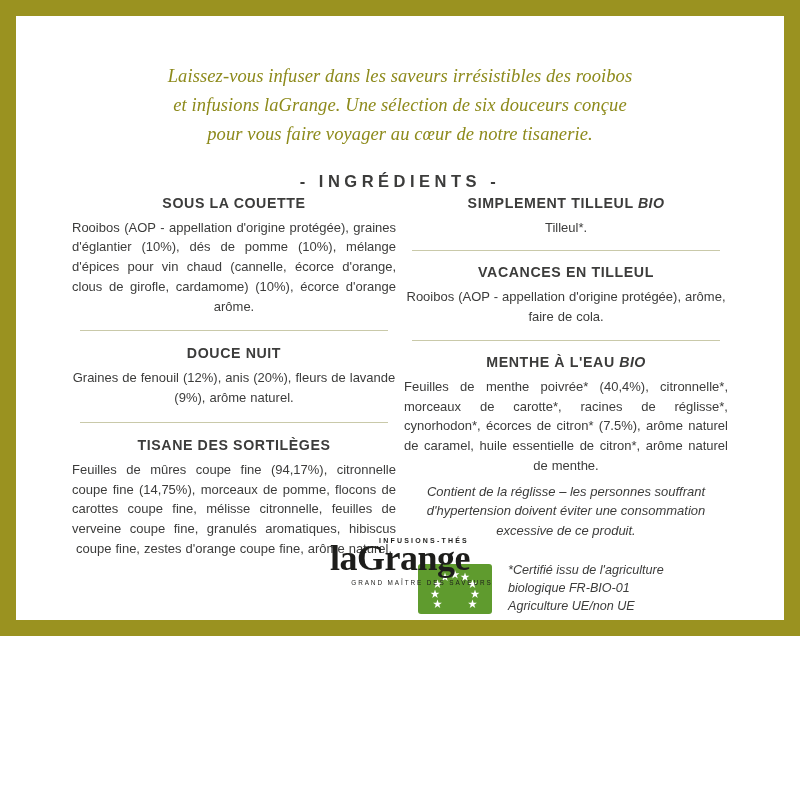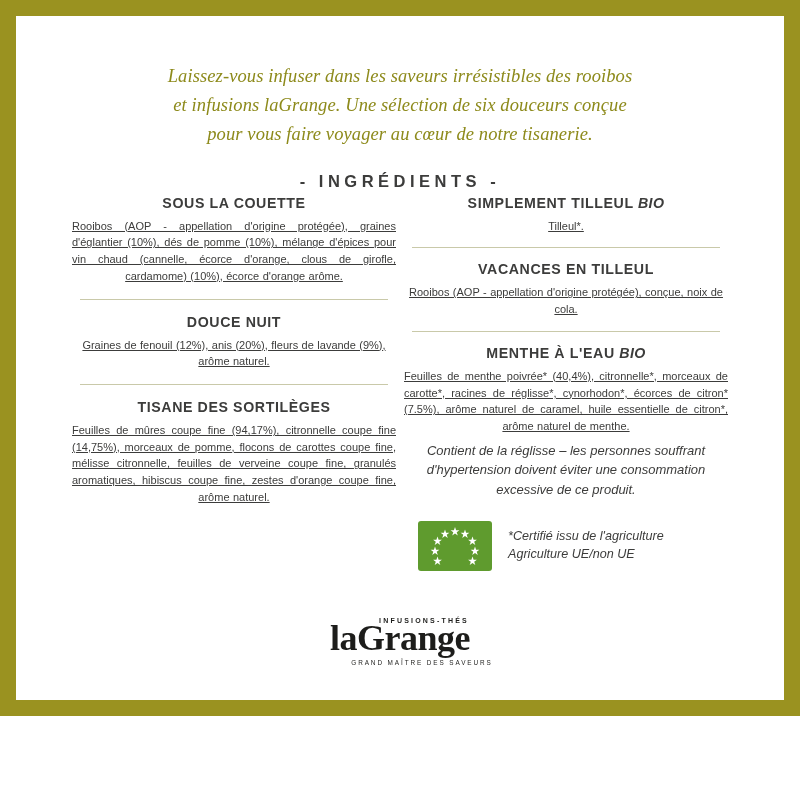--- a/index.html
+++ b/index.html
@@ -9,21 +9,21 @@
   body {
     width: 800px;
     height: 800px;
     background: #ffffff;
     font-family: "Liberation Sans", sans-serif;
     overflow: hidden;
   }
   .page {
     position: relative;
     width: 800px;
-    height: 716px;
+    height: 636px;
     box-sizing: border-box;
     border: 16px solid #9a9220;
     background: #ffffff;
   }
   .inner {
     position: absolute;
     left: 0; top: 0; right: 0; bottom: 0;
     padding: 36px 56px 10px 56px;
     box-sizing: border-box;
   }
@@ -65,27 +65,26 @@
     color: #3c3c3b;
     letter-spacing: 0.6px;
     margin-bottom: 7px;
   }
   .item-name .bio {
     font-style: italic;
     font-weight: bold;
     letter-spacing: 0.4px;
   }
   .item-text {
-    font-size: 11px;
+    font-size: 13px;
     line-height: 1.52;
     color: #3c3c3b;
     text-align: justify;
     text-align-last: center;
     word-spacing: 0.4px;
-    text-decoration: underline;
   }
   .item-text.center {
     text-align: center;
     text-align-last: center;
   }
   .note {
     font-size: 13px;
     line-height: 1.5;
     color: #3c3c3b;
     font-style: italic;
@@ -199,21 +198,21 @@
 
         <div class="item">
           <div class="item-name"><span>SIMPLEMENT TILLEUL </span><span class="bio">BIO</span></div>
           <div class="item-text center">Tilleul*.</div>
         </div>
 
         <div class="divider tight"></div>
 
         <div class="item">
           <div class="item-name">VACANCES EN TILLEUL</div>
-          <div class="item-text center">Rooibos (AOP - appellation d'origine protégée), conçue, noix de cola.</div>
+          <div class="item-text center">Rooibos (AOP - appellation d'origine protégée), arôme, faire de cola.</div>
         </div>
 
         <div class="divider tight"></div>
 
         <div class="item">
           <div class="item-name"><span>MENTHE À L'EAU </span><span class="bio">BIO</span></div>
           <div class="item-text">Feuilles de menthe poivrée* (40,4%), citronnelle*, morceaux de carotte*, racines de réglisse*, cynorhodon*, écorces de citron* (7.5%), arôme naturel de caramel, huile essentielle de citron*, arôme naturel de menthe.</div>
           <div class="note">Contient de la réglisse – les personnes souffrant d'hypertension doivent éviter une consommation excessive de ce produit.</div>
         </div>
 
@@ -228,20 +227,21 @@
                 <polygon points="54.5,35.5 55.6,38.7 58.9,38.7 56.2,40.7 57.3,43.9 54.5,41.9 51.7,43.9 52.8,40.7 50.1,38.7 53.4,38.7"></polygon>
                 <polygon points="27,8.5 28.1,11.7 31.4,11.7 28.7,13.7 29.8,16.9 27,14.9 24.2,16.9 25.3,13.7 22.6,11.7 25.9,11.7"></polygon>
                 <polygon points="19.5,15.5 20.6,18.7 23.9,18.7 21.2,20.7 22.3,23.9 19.5,21.9 16.7,23.9 17.8,20.7 15.1,18.7 18.4,18.7"></polygon>
                 <polygon points="17,25.5 18.1,28.7 21.4,28.7 18.7,30.7 19.8,33.9 17,31.9 14.2,33.9 15.3,30.7 12.6,28.7 15.9,28.7"></polygon>
                 <polygon points="19.5,35.5 20.6,38.7 23.9,38.7 21.2,40.7 22.3,43.9 19.5,41.9 16.7,43.9 17.8,40.7 15.1,38.7 18.4,38.7"></polygon>
               </g>
             </svg>
           </div>
           <div class="bio-text">
             <div>*Certifié issu de l'agriculture</div>
+            <div>biologique FR-BIO-01</div>
             <div>Agriculture UE/non UE</div>
           </div>
         </div>
 
       </div>
     </div>
 
     <div class="brand">
       <div class="brand-top">INFUSIONS-THÉS</div>
       <div class="brand-name">laGrange</div>

